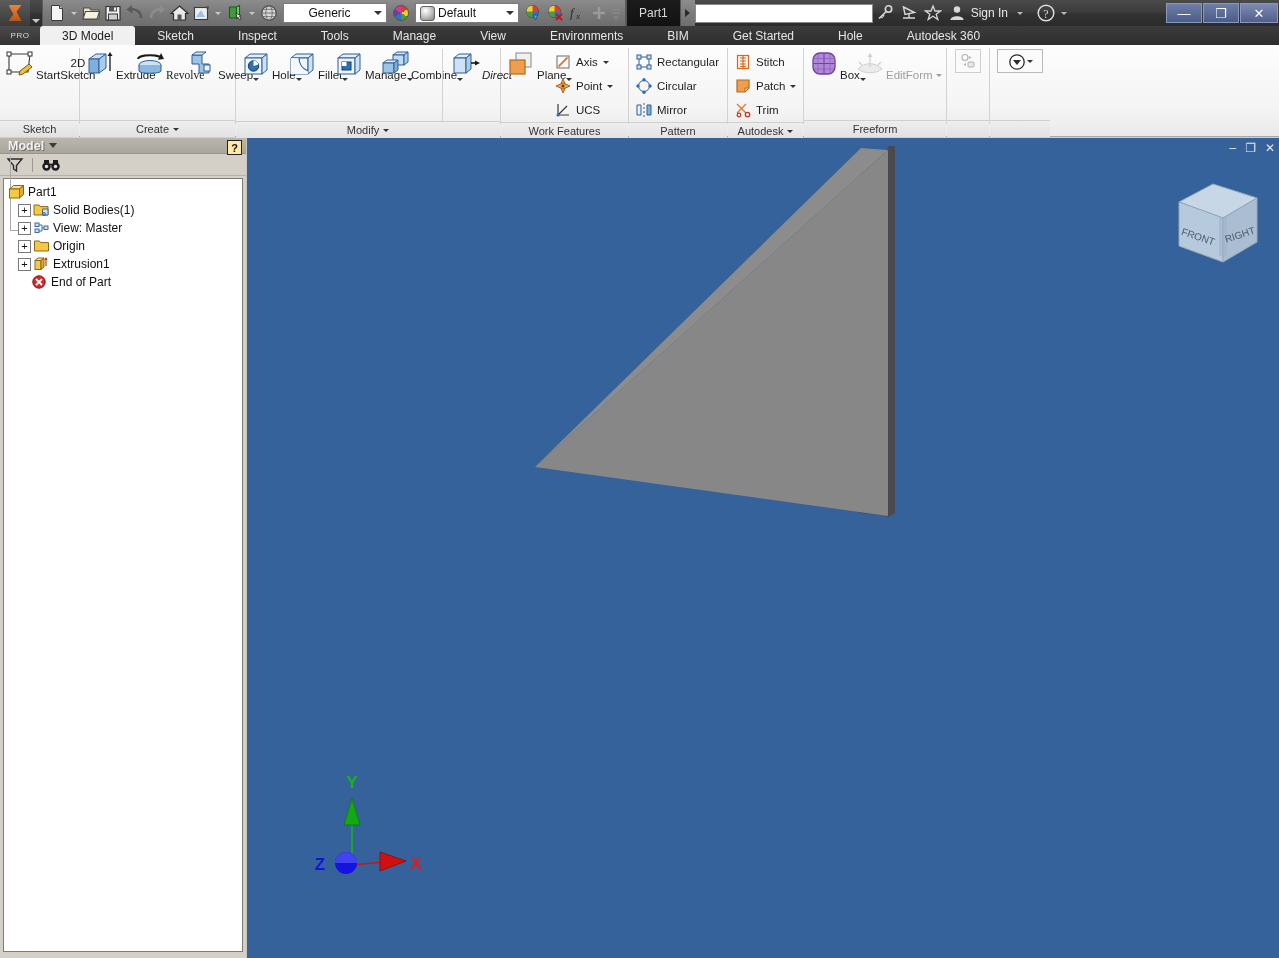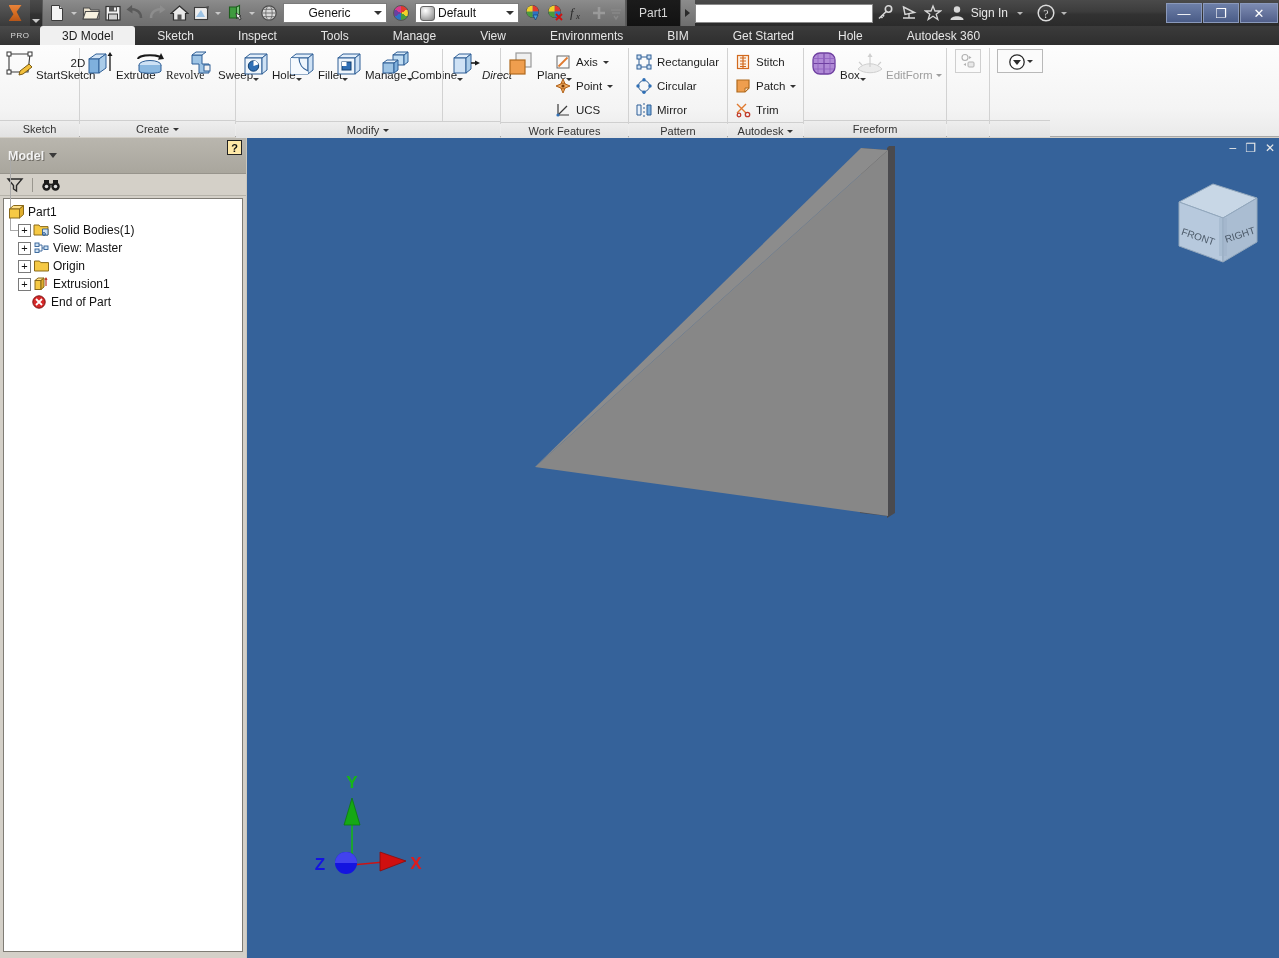--- a/index.html
+++ b/index.html
@@ -161,21 +161,21 @@
 
   
   .main { position:absolute; left:0; top:138px; width:1279px; height:820px; background:#c9c6bd; }
 
   
   .browser {
     position:absolute; left:0; top:0; width:246px; height:820px;
     background:#d4d0c8; display:flex; flex-direction:column;
   }
   .browser-header {
-    height:36px; background:linear-gradient(to bottom,#b9b6ae,#a9a69d);
+    height:16px; background:linear-gradient(to bottom,#b9b6ae,#a9a69d);
     display:flex; align-items:center; padding-left:8px; position:relative;
     border-bottom:1px solid #97948c;
   }
   .browser-title { font-size:12.5px; font-weight:bold; color:#f2f2f2; text-shadow:1px 1px 0 #6d6a63; }
   .bh-caret { margin-left:5px; width:0;height:0;border-left:4px solid transparent;border-right:4px solid transparent;border-top:5px solid #3a3a3a; }
   .help-badge {
     position:absolute; right:4px; top:2px; width:15px;height:15px;
     background:#ffe9a8; border:1px solid #222; color:#111;
     font-size:11px; font-weight:bold; text-align:center; line-height:14px;
   }

